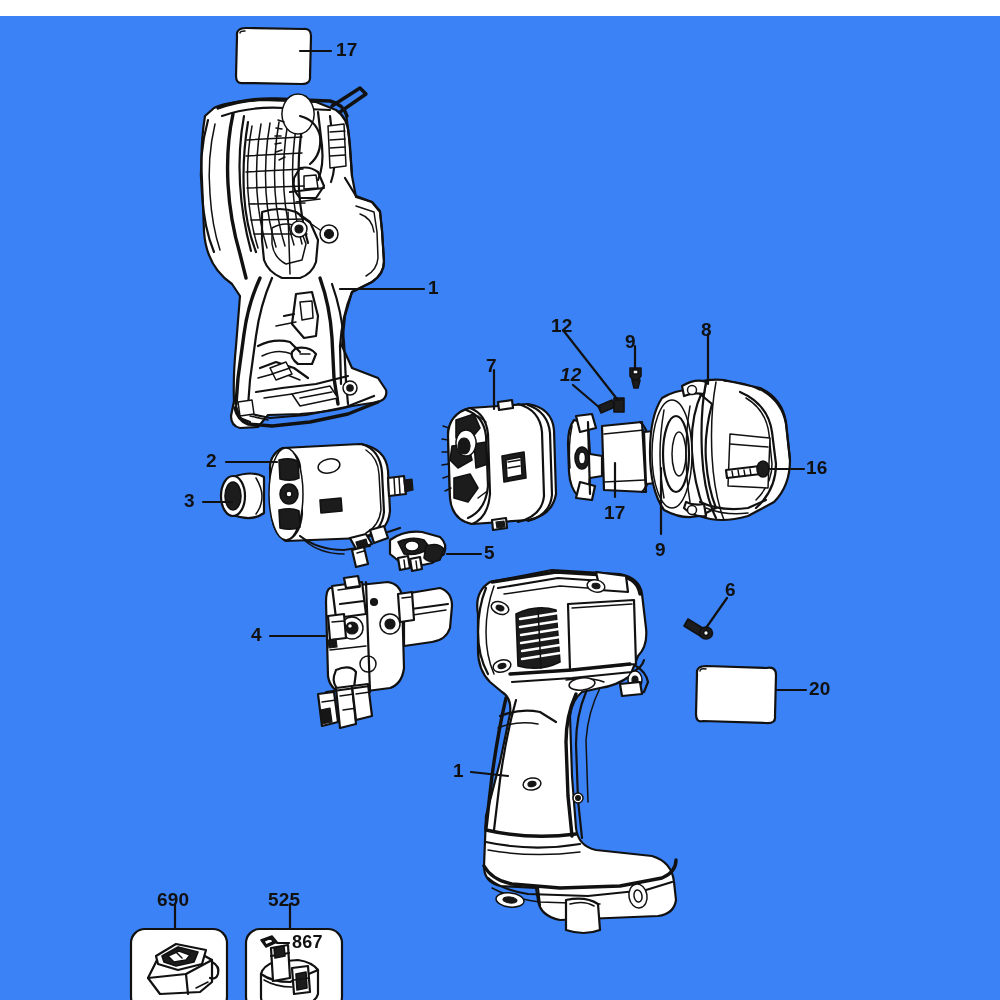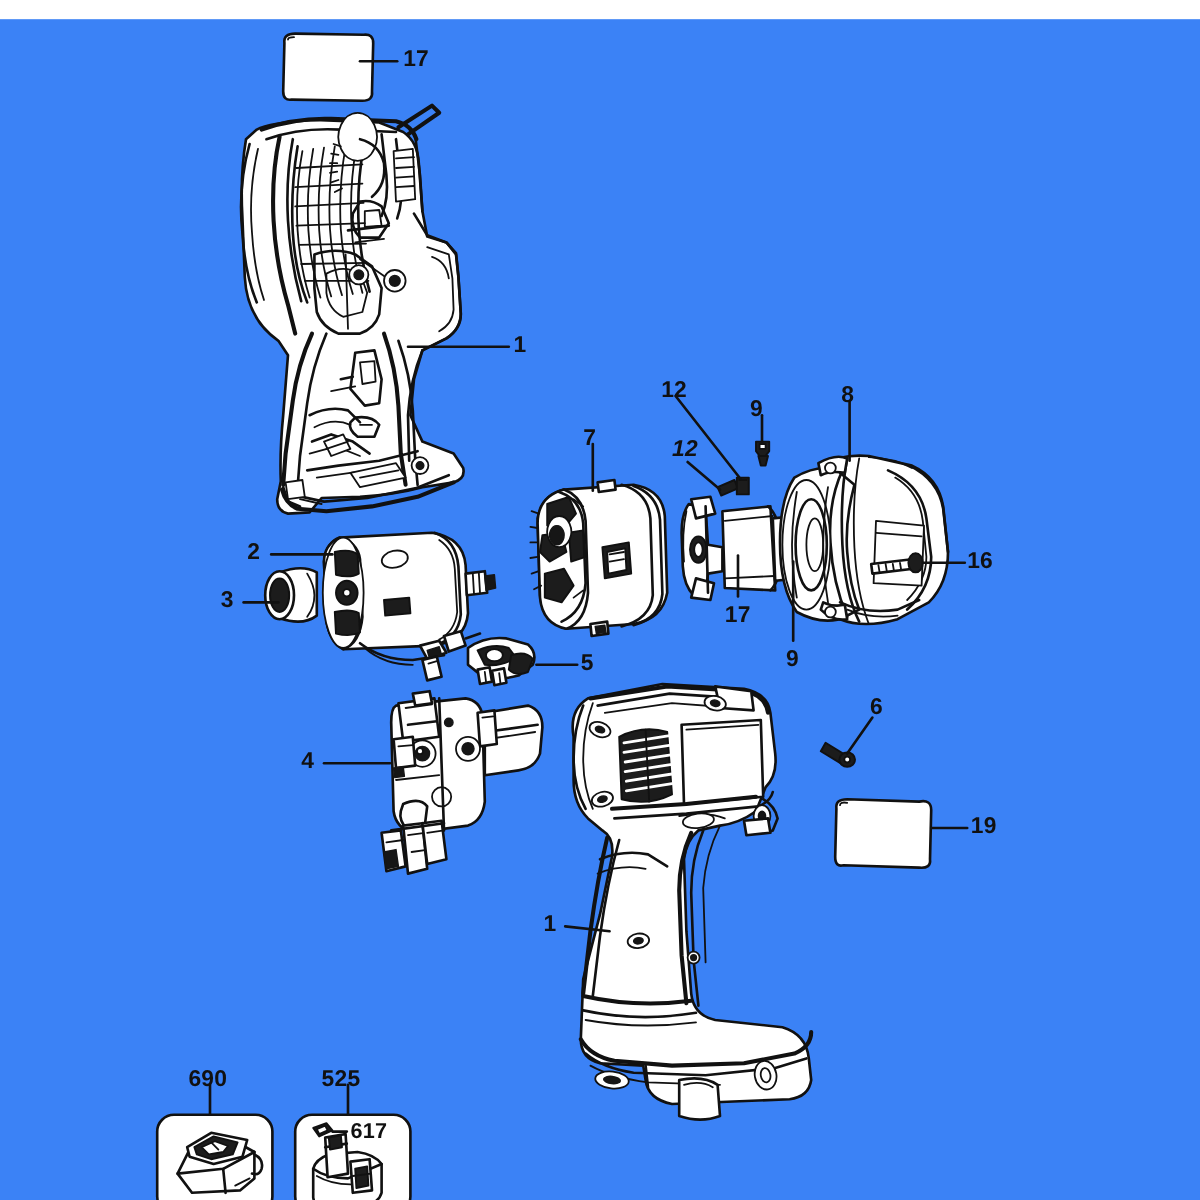--- a/index.html
+++ b/index.html
@@ -628,19 +628,19 @@
   <div class="callout-label" style="left:484px; top:527px;">5</div>
   <div class="callout-label" style="left:725px; top:564px;">6</div>
   <div class="callout-label" style="left:486px; top:340px;">7</div>
   <div class="callout-label" style="left:701px; top:304px;">8</div>
   <div class="callout-label" style="left:655px; top:524px;">9</div>
   <div class="callout-label" style="left:604px; top:487px;">17</div>
   <div class="callout-label" style="left:551px; top:300px;">12</div>
   <div class="callout-label" style="left:560px; top:349px;font-style:italic;">12</div>
   <div class="callout-label" style="left:625px; top:316px;">9</div>
   <div class="callout-label" style="left:806px; top:442px;">16</div>
-  <div class="callout-label" style="left:809px; top:663px;">19</div>
+  <div class="callout-label" style="left:809px; top:663px;">20</div>
   <div class="callout-label" style="left:453px; top:745px;">1</div>
   <div class="callout-label" style="left:157px; top:874px;">690</div>
   <div class="callout-label" style="left:268px; top:874px;">525</div>
-  <div class="callout-label small" style="left:292px; top:917px;">617</div>
+  <div class="callout-label small" style="left:292px; top:917px;">867</div>
 
 </div>
 
 </body></html>

